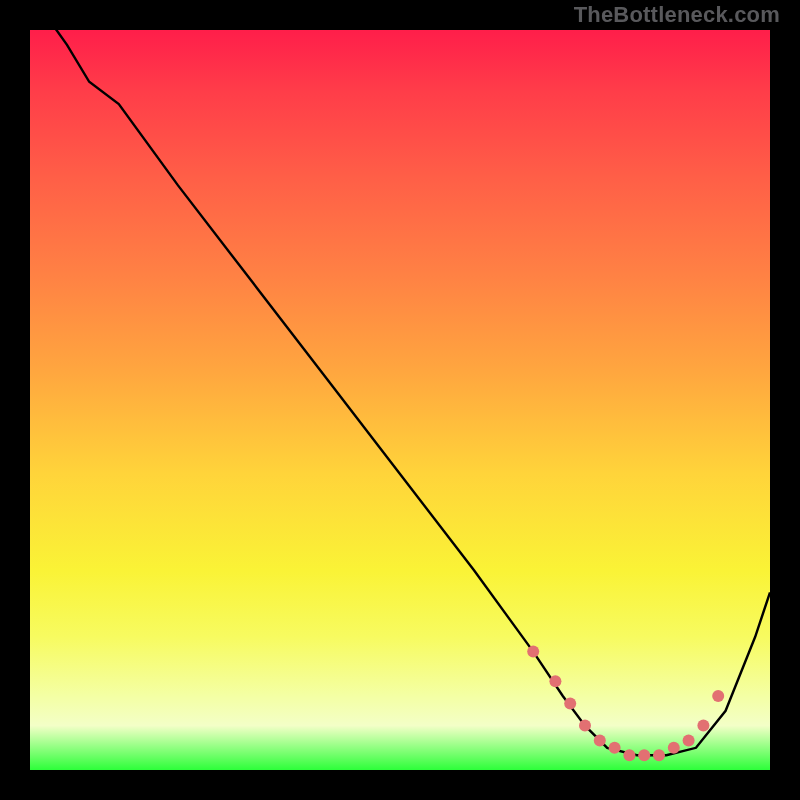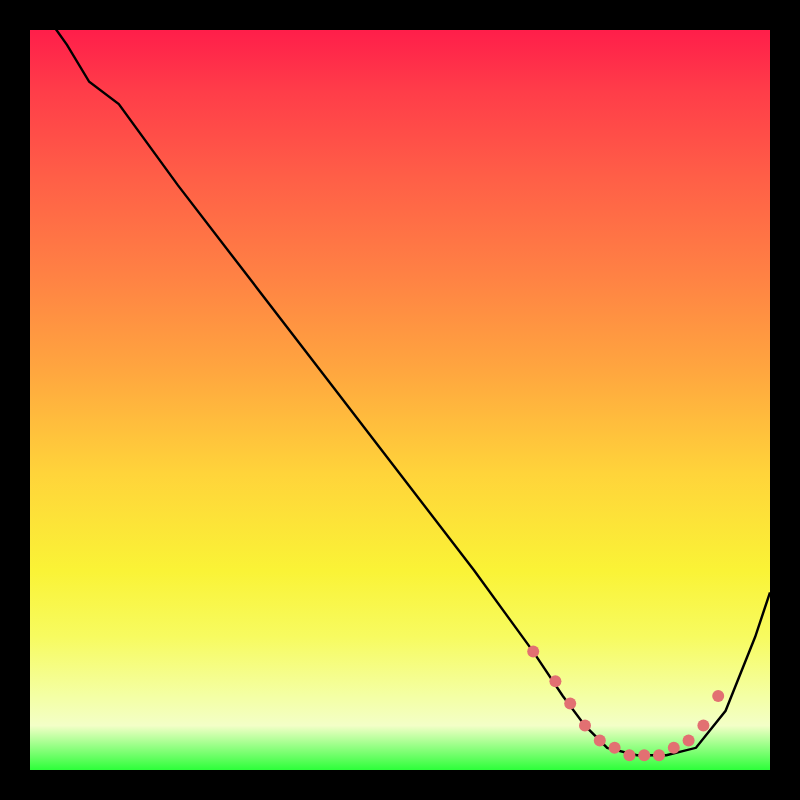--- a/index.html
+++ b/index.html
@@ -61,20 +61,21 @@
   svg.markers {
     position: absolute;
     left: 0; top: 0;
     z-index: 3;
   }
 </style>
 </head>
 <body>
 
 <div class="frame">
+  <div class="branding">TheBottleneck.com</div>
 
   <div class="plot">
     <div class="gradient-bg"></div>
 
     <svg class="curve" width="740" height="740" viewBox="0 0 740 740">
       <path id="curve-path" d="M0.0 -37.0 L37.0 14.8 L59.2 51.8 L88.8 74.0 L148.0 155.4 L222.0 251.6 L296.0 347.8 L370.0 444.0 L444.0 540.2 L503.2 621.6 L532.8 666.0 L555.0 695.6 L577.2 717.8 L606.8 725.2 L636.4 725.2 L666.0 717.8 L695.6 680.8 L725.2 606.8 L740.0 562.4" fill="none" stroke="#000" stroke-width="2.4"></path>
     </svg>
 
     <svg class="markers" width="740" height="740" viewBox="0 0 740 740">
       <g id="marker-group">

